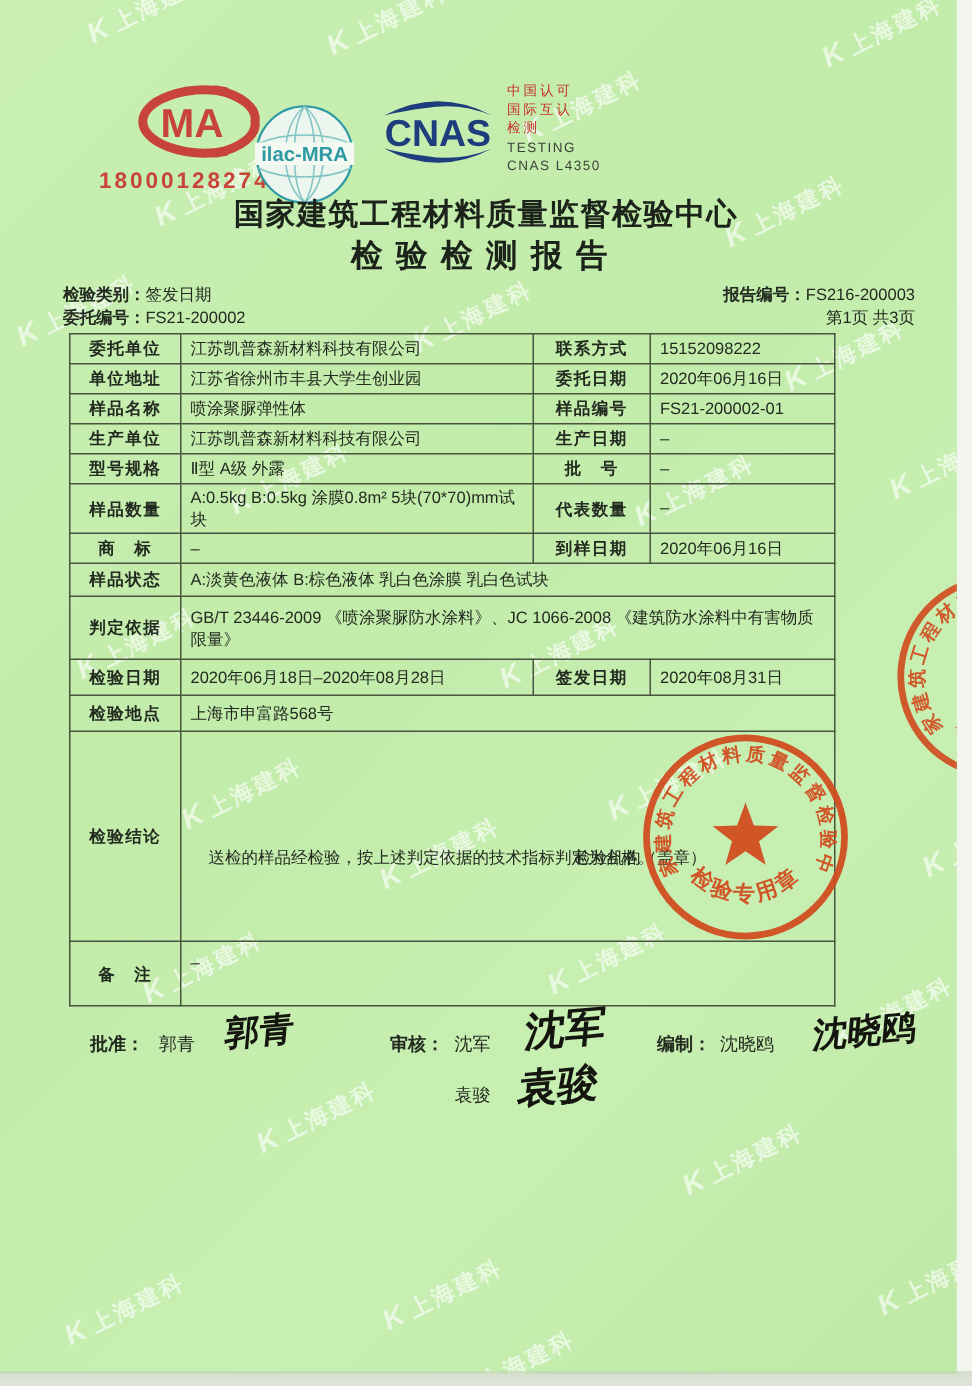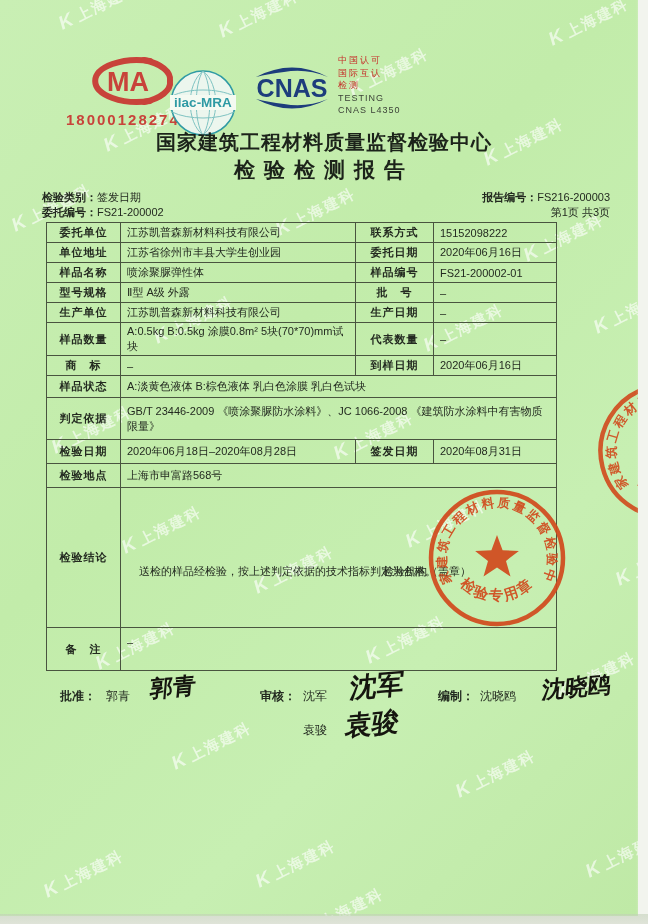--- a/index.html
+++ b/index.html
@@ -166,29 +166,29 @@
         <td class="lbl">委托日期</td>
         <td class="val">2020年06月16日</td>
       </tr>
       <tr class="r-std">
         <td class="lbl">样品名称</td>
         <td class="val">喷涂聚脲弹性体</td>
         <td class="lbl">样品编号</td>
         <td class="val">FS21-200002-01</td>
       </tr>
       <tr class="r-std">
+        <td class="lbl">生产单位</td>
+        <td class="val">江苏凯普森新材料科技有限公司</td>
+        <td class="lbl">生产日期</td>
+        <td class="val">–</td>
+      </tr>
+      <tr class="r-std">
         <td class="lbl">型号规格</td>
         <td class="val">Ⅱ型 A级 外露</td>
         <td class="lbl">批　号</td>
-        <td class="val">–</td>
-      </tr>
-      <tr class="r-std">
-        <td class="lbl">生产单位</td>
-        <td class="val">江苏凯普森新材料科技有限公司</td>
-        <td class="lbl">生产日期</td>
         <td class="val">–</td>
       </tr>
       <tr class="r-std">
         <td class="lbl">样品数量</td>
         <td class="val">A:0.5kg B:0.5kg 涂膜0.8m² 5块(70*70)mm试块</td>
         <td class="lbl">代表数量</td>
         <td class="val">–</td>
       </tr>
       <tr class="r-std">
         <td class="lbl">商　标</td>

